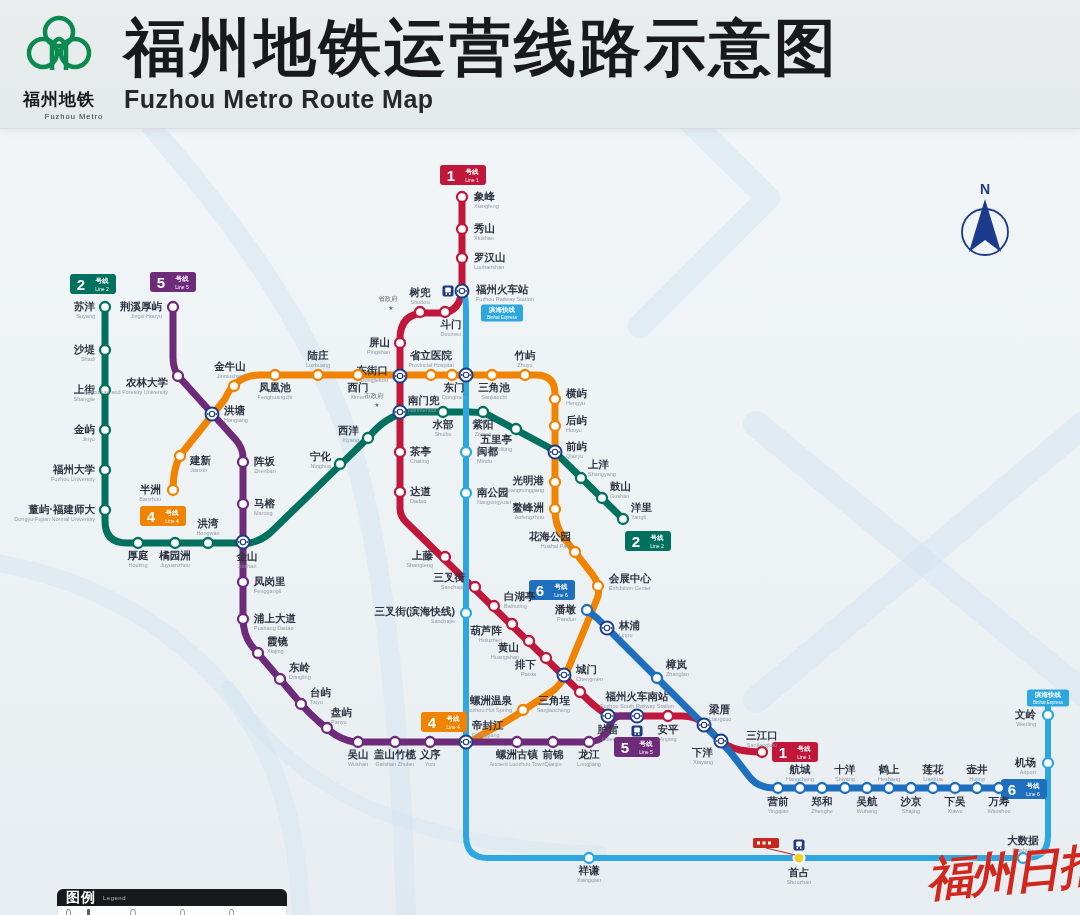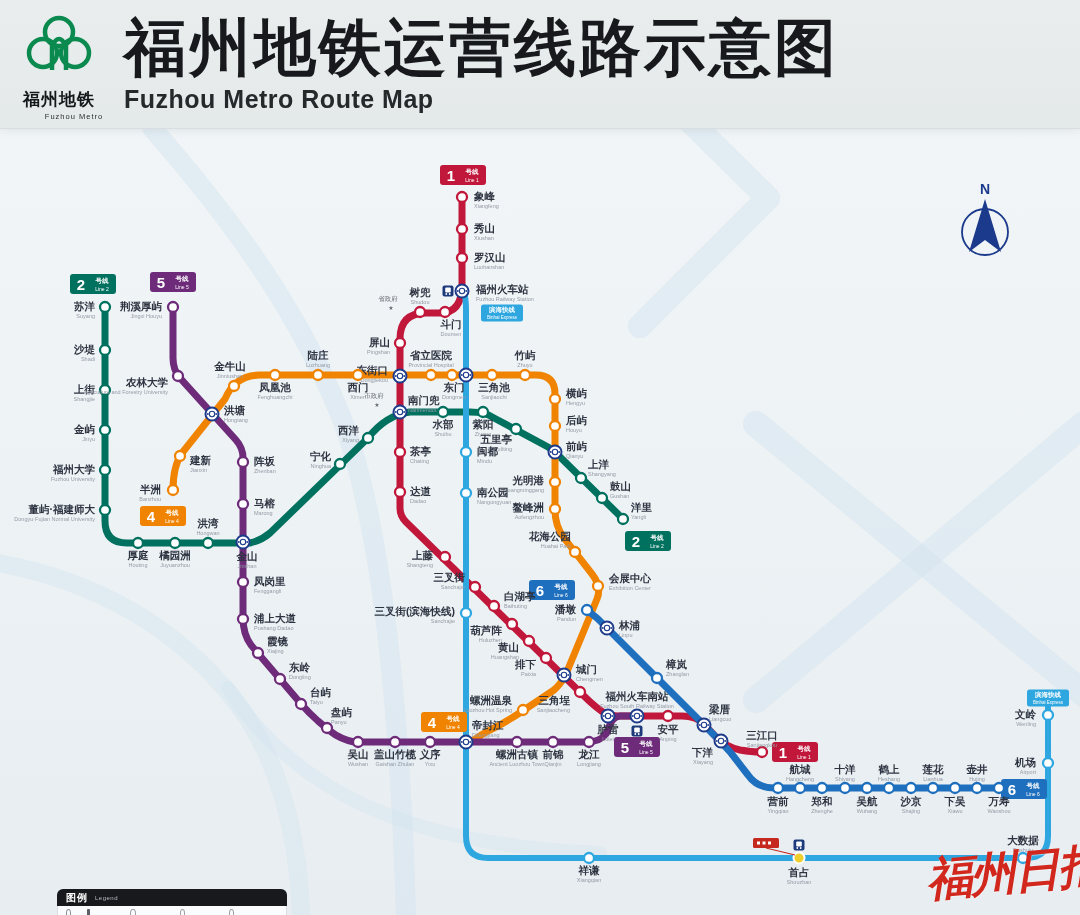--- a/index.html
+++ b/index.html
@@ -21,21 +21,21 @@
   .logo-en{font-size:7.5px;color:#2a2e30;letter-spacing:1px;margin-top:1px;margin-left:30px;}
   .titles{padding-left:6px;}
   .title-cn{font-size:62px;font-weight:bold;color:#17191c;letter-spacing:3px;line-height:1.1;}
   .title-en{font-size:25px;font-weight:bold;color:#26292c;letter-spacing:.5px;margin-top:2px;}
   .map-svg{position:absolute;left:0;top:0;z-index:1;}
   .legend{position:absolute;left:57px;top:889px;width:230px;z-index:6;}
   .legend-bar{
     background:#17191d;border-radius:6px 6px 0 0;height:17px;
     display:flex;align-items:center;padding-left:9px;
   }
-  .legend-cn{color:#ffffff;font-size:10px;font-weight:bold;letter-spacing:1px;}
+  .legend-cn{color:#ffffff;font-size:14px;font-weight:bold;letter-spacing:1px;}
   .legend-en{color:#b9bdc2;font-size:6px;margin-left:7px;letter-spacing:.5px;}
   .legend-row{
     background:#fbfcfd;height:9px;border:1px solid #d9dee2;border-top:none;
     display:flex;align-items:flex-start;padding:3px 8px 0 8px;gap:0;
   }
   .sym{display:inline-block;}
   .sym.c{width:7px;height:7px;border:1.5px solid #8a9096;border-radius:50%;margin-right:16px;}
   .sym.sq{width:7px;height:7px;background:#5a6068;border-radius:1px;margin-right:40px;}
   .sym.c2{width:7px;height:7px;border:1.5px solid #9aa0a6;border-radius:50%;margin-right:44px;}
   .watermark{position:absolute;left:818px;top:840px;z-index:6;width:270px;height:80px;}

